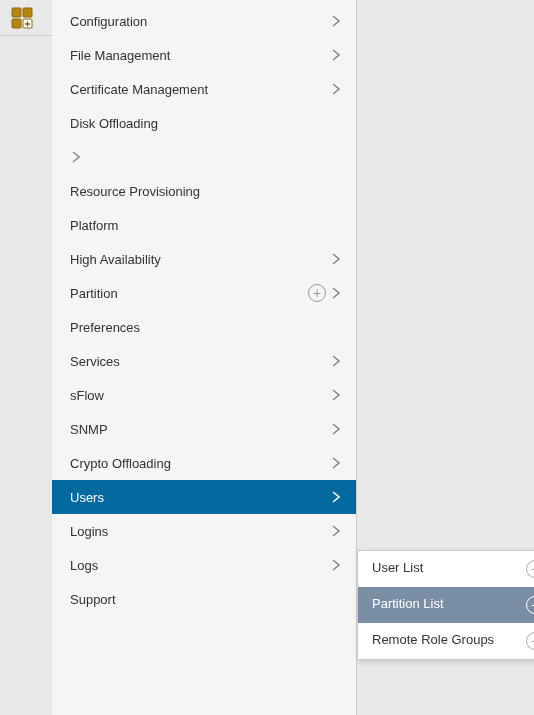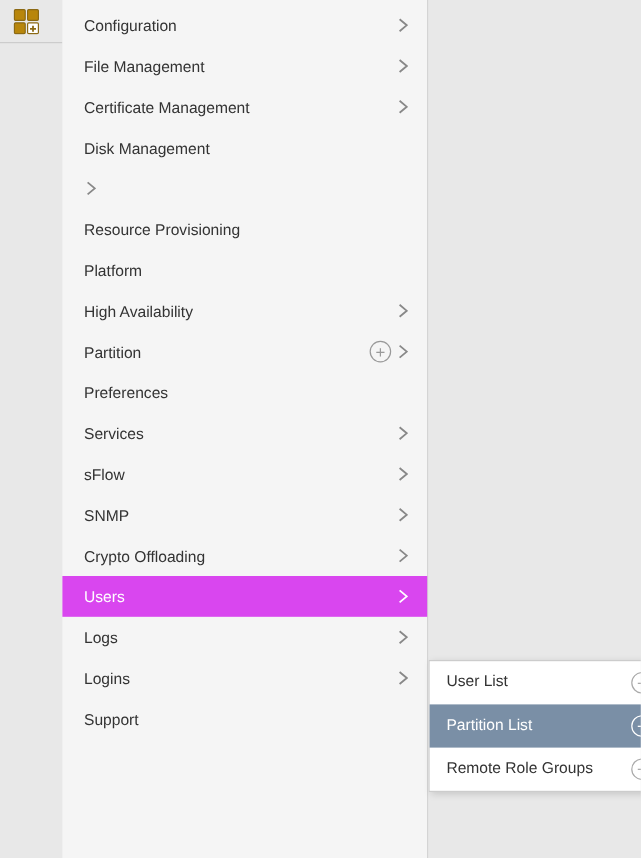--- a/index.html
+++ b/index.html
@@ -69,21 +69,21 @@
       cursor: pointer;
       color: #333;
       min-height: 34px;
       border: none;
       background: transparent;
       width: 100%;
       text-align: left;
     }
 
     .menu-item.active {
-      background: #d946ef;
+      background: #0369a1;
       color: #fff;
     }
 
     .menu-item-label {
       flex: 1;
       color: inherit;
     }
 
     .menu-item-icons {
       display: flex;
@@ -213,21 +213,21 @@
           <span class="menu-item-label">Certificate Management</span>
           <span class="menu-item-icons">
             <span class="chevron-right">
               <svg width="8" height="12" viewBox="0 0 8 12">
                 <polyline points="1,1 7,6 1,11" fill="none" stroke="currentColor" stroke-width="1.5"></polyline>
               </svg>
             </span>
           </span>
         </div>
         <div class="menu-item">
-          <span class="menu-item-label">Disk Management</span>
+          <span class="menu-item-label">Disk Offloading</span>
         </div>
         <div class="menu-item">
           <span class="menu-item-icons">
             <span class="chevron-right">
               <svg width="8" height="12" viewBox="0 0 8 12">
                 <polyline points="1,1 7,6 1,11" fill="none" stroke="currentColor" stroke-width="1.5"></polyline>
               </svg>
             </span>
           </span>
         </div>
@@ -305,31 +305,31 @@
           <span class="menu-item-label">Users</span>
           <span class="menu-item-icons">
             <span class="chevron-right">
               <svg width="8" height="12" viewBox="0 0 8 12">
                 <polyline points="1,1 7,6 1,11" fill="none" stroke="currentColor" stroke-width="1.5"></polyline>
               </svg>
             </span>
           </span>
         </div>
         <div class="menu-item">
+          <span class="menu-item-label">Logins</span>
+          <span class="menu-item-icons">
+            <span class="chevron-right">
+              <svg width="8" height="12" viewBox="0 0 8 12">
+                <polyline points="1,1 7,6 1,11" fill="none" stroke="currentColor" stroke-width="1.5"></polyline>
+              </svg>
+            </span>
+          </span>
+        </div>
+        <div class="menu-item">
           <span class="menu-item-label">Logs</span>
-          <span class="menu-item-icons">
-            <span class="chevron-right">
-              <svg width="8" height="12" viewBox="0 0 8 12">
-                <polyline points="1,1 7,6 1,11" fill="none" stroke="currentColor" stroke-width="1.5"></polyline>
-              </svg>
-            </span>
-          </span>
-        </div>
-        <div class="menu-item">
-          <span class="menu-item-label">Logins</span>
           <span class="menu-item-icons">
             <span class="chevron-right">
               <svg width="8" height="12" viewBox="0 0 8 12">
                 <polyline points="1,1 7,6 1,11" fill="none" stroke="currentColor" stroke-width="1.5"></polyline>
               </svg>
             </span>
           </span>
         </div>
         <div class="menu-item">
           <span class="menu-item-label">Support</span>

